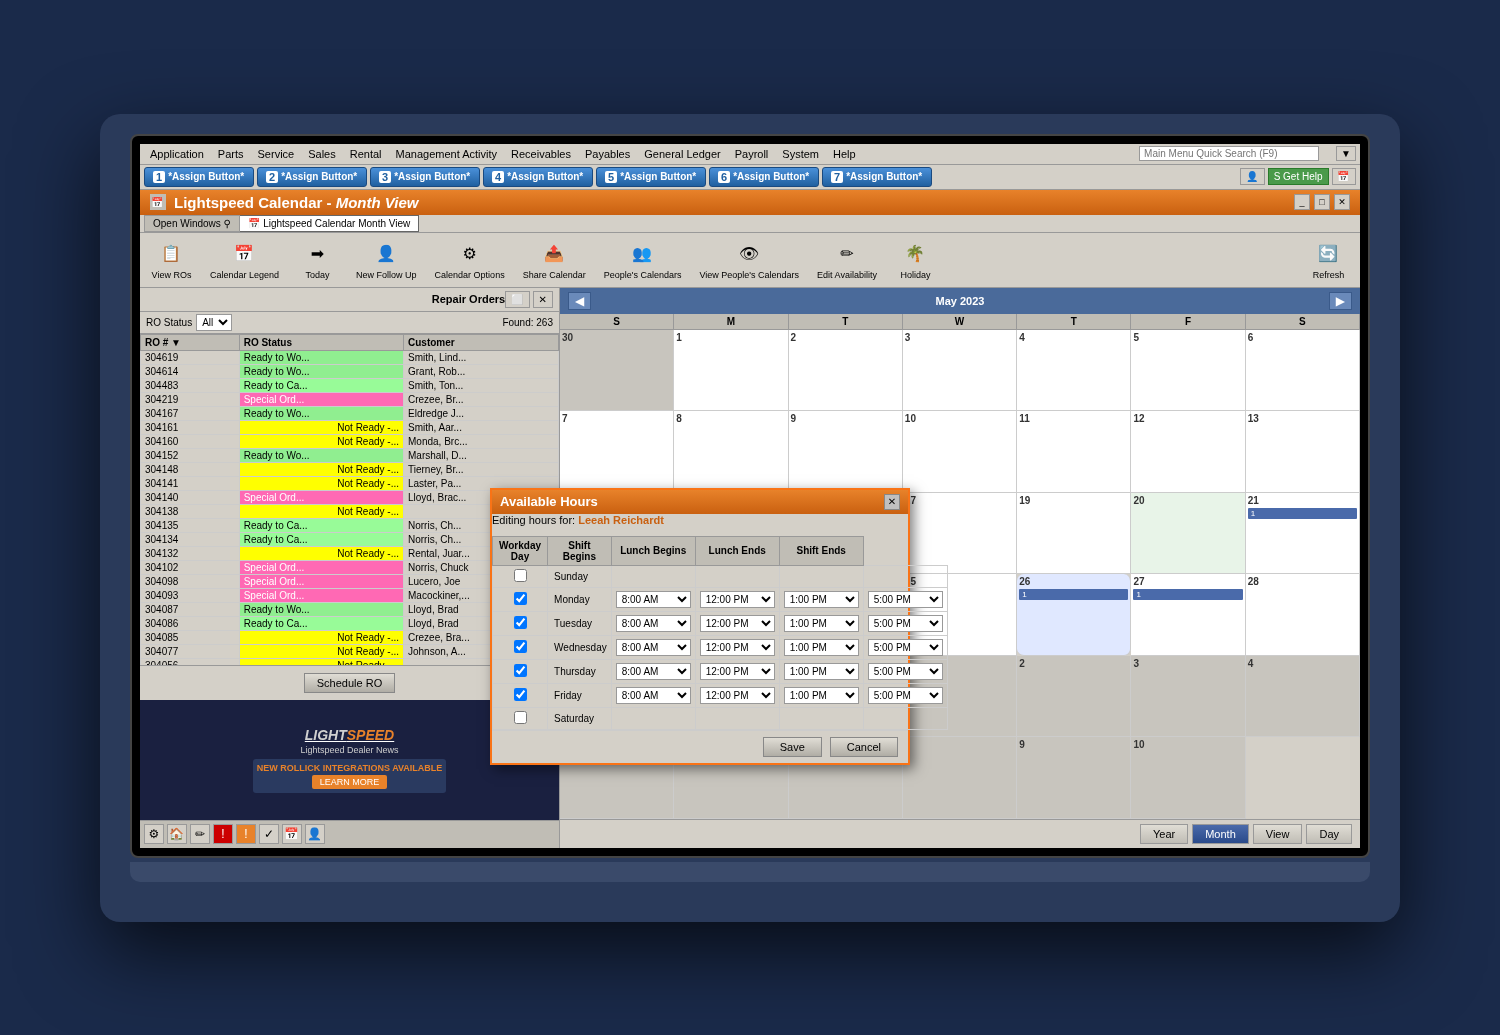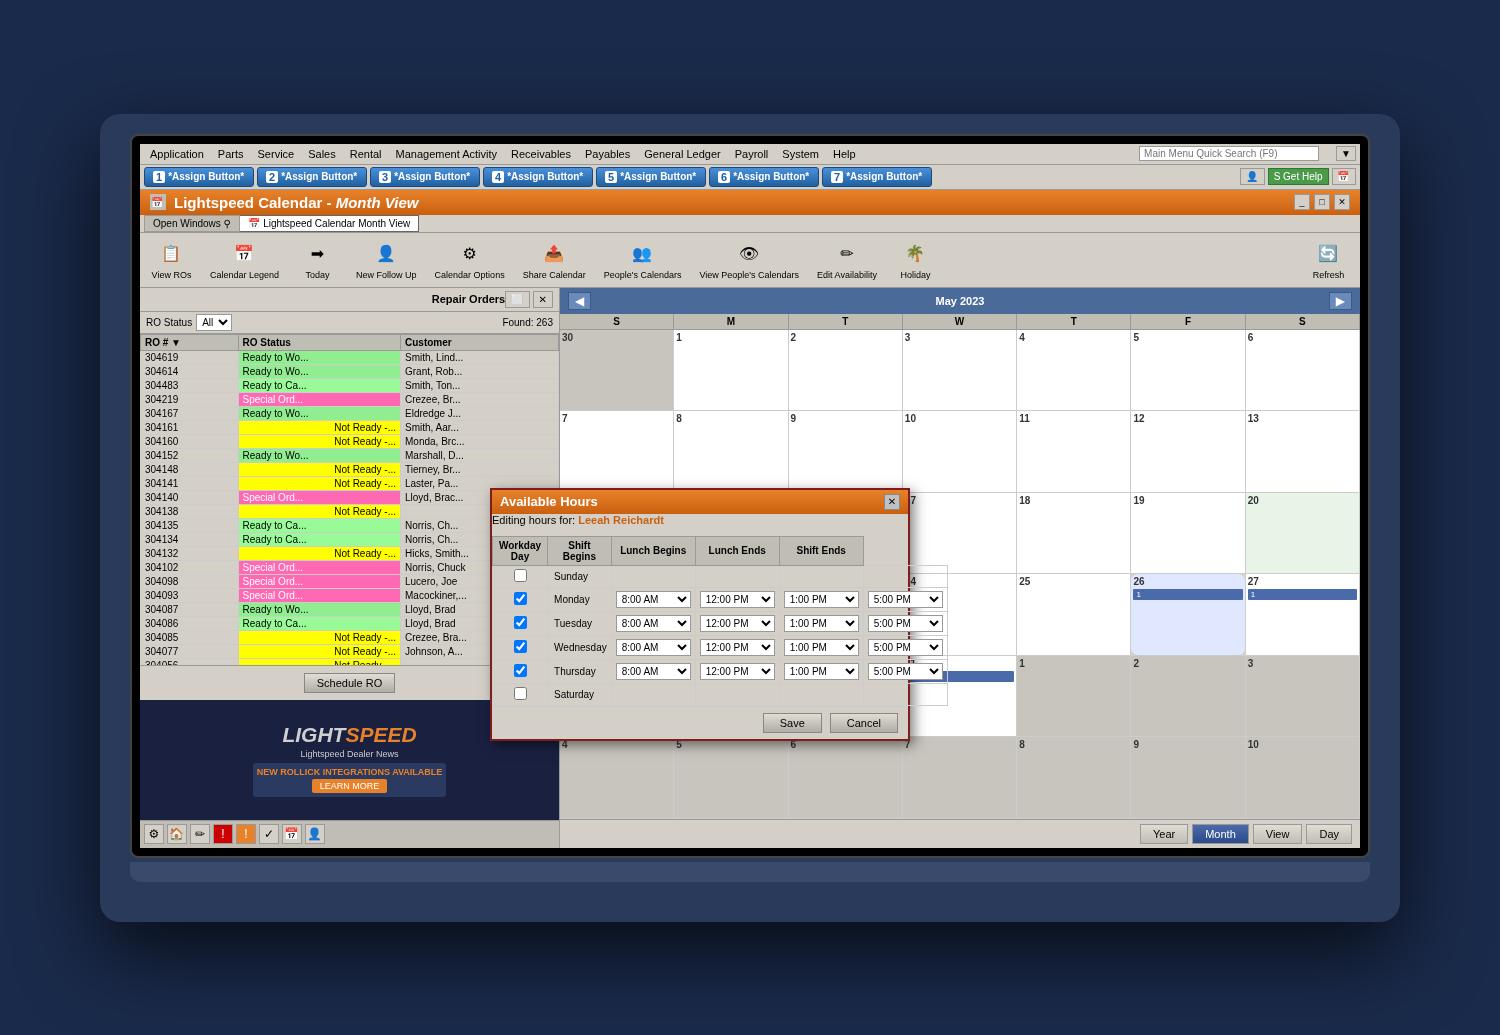--- a/index.html
+++ b/index.html
@@ -254,23 +254,24 @@
       height: 120px;
       background: #1a2040;
       display: flex;
       flex-direction: column;
       align-items: center;
       justify-content: center;
       padding: 8px;
     }
     .lightspeed-logo {
       color: white;
-      font-size: 21px;
+      font-size: 14px;
       font-weight: bold;
       font-style: italic;
+      text-decoration: underline;
     }
     .lightspeed-logo .light { color: #d0d0d0; }
     .lightspeed-logo .speed { color: #e8822a; }
     .dealer-news { color: #ccc; font-size: 9px; margin-top: 2px; }
     .rollick-banner {
       background: #2a3a60;
       color: white;
       text-align: center;
       padding: 4px;
       margin-top: 4px;
@@ -397,21 +398,21 @@
       font-size: 11px;
       margin: 3px auto;
       display: block;
     }
     .dialog {
       position: absolute;
       top: 200px;
       left: 350px;
       width: 420px;
       background: #d4d0c8;
-      border: 2px solid #7f1d1d;
+      border: 2px solid #f97316;
       box-shadow: 4px 4px 12px rgba(0,0,0,0.5);
       z-index: 200;
     }
     .dialog-title-bar {
       background: linear-gradient(to bottom, #e8822a, #c96010);
       color: white;
       padding: 4px 8px;
       display: flex;
       align-items: center;
       justify-content: space-between;
@@ -693,21 +694,21 @@
                       <td>Norris, Ch...</td>
                     </tr>
                     <tr>
                       <td>304134</td>
                       <td class="status-ready-ca">Ready to Ca...</td>
                       <td>Norris, Ch...</td>
                     </tr>
                     <tr>
                       <td>304132</td>
                       <td class="status-not-ready">Not Ready -...</td>
-                      <td>Hicks, Smith...</td>
+                      <td>Rental, Juar...</td>
                     </tr>
                     <tr>
                       <td>304102</td>
                       <td class="status-special">Special Ord...</td>
                       <td>Norris, Chuck</td>
                     </tr>
                     <tr>
                       <td>304098</td>
                       <td class="status-special">Special Ord...</td>
                       <td>Lucero, Joe</td>
@@ -839,23 +840,20 @@
                 <div class="cal-date">14</div>
               </div>
               <div class="cal-cell current-month">
                 <div class="cal-date">15</div>
               </div>
               <div class="cal-cell current-month">
                 <div class="cal-date">16</div>
               </div>
               <div class="cal-cell current-month">
                 <div class="cal-date">17</div>
-              </div>
-              <div class="cal-cell current-month">
-                <div class="cal-date">18</div>
               </div>
               <div class="cal-cell current-month">
                 <div class="cal-date">19</div>
               </div>
               <div class="cal-cell highlighted">
                 <div class="cal-date">20</div>
               </div>
               <div class="cal-cell current-month">
                 <div class="cal-date">21</div>
                 <div class="cal-event-bar">1</div>
@@ -988,20 +986,28 @@
                   </tr>
                   <tr>
                     <td><input type="checkbox" checked="" style=""></td>
                     <td>Thursday</td>
                     <td><select class="time-select"><option>8:00 AM</option></select></td>
                     <td><select class="time-select"><option>12:00 PM</option></select></td>
                     <td><select class="time-select"><option>1:00 PM</option></select></td>
                     <td><select class="time-select"><option>5:00 PM</option></select></td>
                   </tr>
                   <tr>
+                    <td><input type="checkbox" checked="" style=""></td>
+                    <td>Friday</td>
+                    <td><select class="time-select"><option>8:00 AM</option></select></td>
+                    <td><select class="time-select"><option>12:00 PM</option></select></td>
+                    <td><select class="time-select"><option>1:00 PM</option></select></td>
+                    <td><select class="time-select"><option>5:00 PM</option></select></td>
+                  </tr>
+                  <tr>
                     <td><input type="checkbox" style=""></td>
                     <td>Saturday</td>
                     <td></td>
                     <td></td>
                     <td></td>
                     <td></td>
                   </tr>
                 </tbody>
             </table>
           </div>

